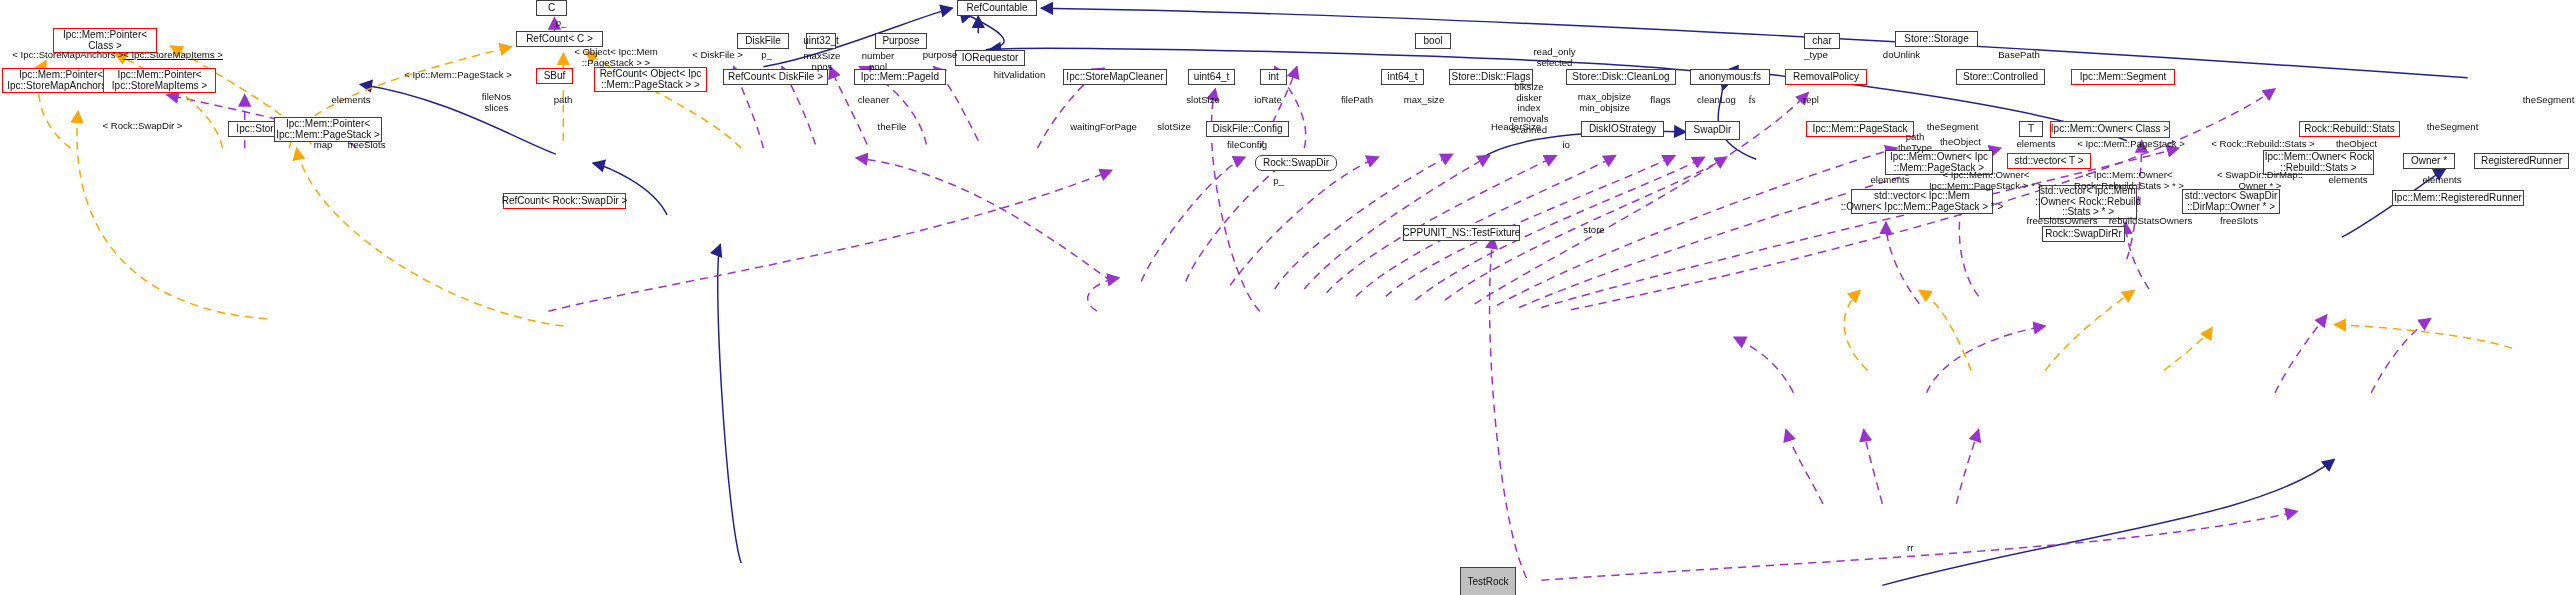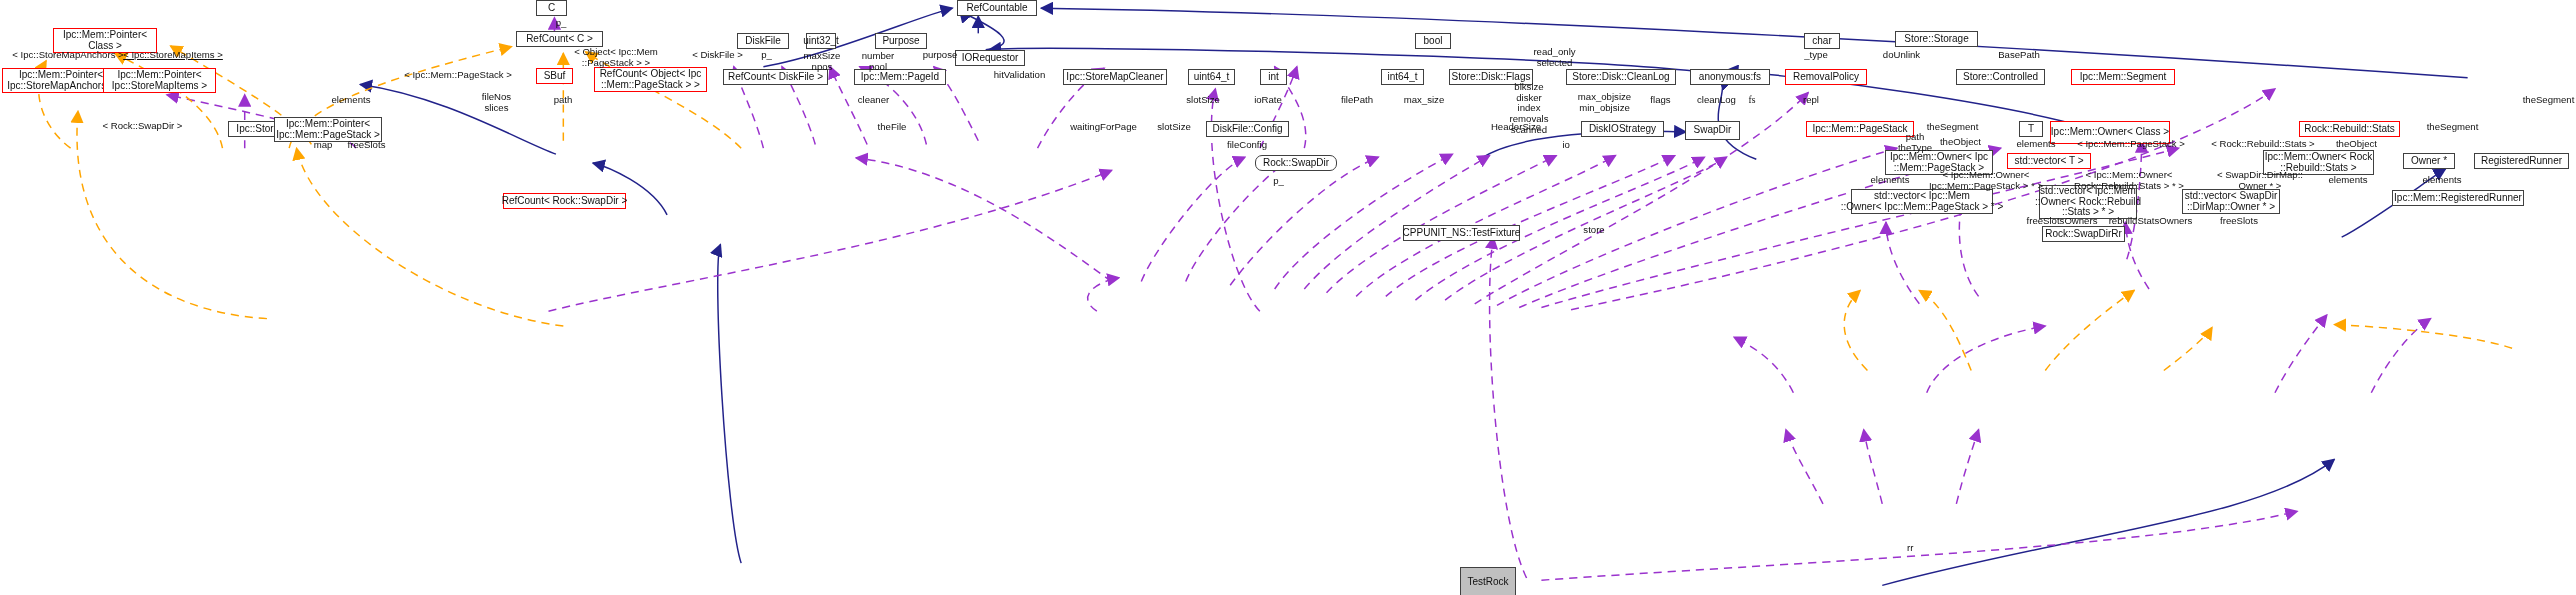--- a/index.html
+++ b/index.html
@@ -174,21 +174,21 @@
   <div class="node red" style="left:2071px;top:69px;width:104px;height:16.3px;">Ipc::Mem::Segment</div>
 
   <div class="node" style="left:228px;top:121px;width:79px;height:16.3px;">Ipc::StoreMap</div>
   <div class="node" style="left:274px;top:117px;width:108px;height:25px;">Ipc::Mem::Pointer&lt;
 Ipc::Mem::PageStack &gt;</div>
   <div class="node" style="left:1206px;top:121px;width:83px;height:16.3px;">DiskFile::Config</div>
   <div class="node" style="left:1581px;top:121px;width:83px;height:16.3px;">DiskIOStrategy</div>
   <div class="node" style="left:1685px;top:121px;width:55px;height:19px;">SwapDir</div>
   <div class="node red" style="left:1806px;top:121px;width:108px;height:16.3px;">Ipc::Mem::PageStack</div>
   <div class="node" style="left:2019px;top:121px;width:24px;height:16.3px;">T</div>
-  <div class="node red" style="left:2050px;top:121px;width:120px;height:23px;">Ipc::Mem::Owner&lt; Class &gt;</div>
+  <div class="node red" style="left:2050px;top:121px;width:120px;height:17px;">Ipc::Mem::Owner&lt; Class &gt;</div>
   <div class="node red" style="left:2299px;top:121px;width:101px;height:16.3px;">Rock::Rebuild::Stats</div>
 
   <div class="node" style="left:1885px;top:150px;width:108px;height:25px;">Ipc::Mem::Owner&lt; Ipc
 ::Mem::PageStack &gt;</div>
   <div class="node red" style="left:2007px;top:153px;width:84px;height:16.3px;">std::vector&lt; T &gt;</div>
   <div class="node" style="left:2263px;top:150px;width:111px;height:25px;">Ipc::Mem::Owner&lt; Rock
 ::Rebuild::Stats &gt;</div>
   <div class="node" style="left:2403px;top:153px;width:52px;height:16.3px;">Owner *</div>
   <div class="node" style="left:2474px;top:153px;width:95px;height:16.3px;">RegisteredRunner</div>
   <div class="node" style="left:1255px;top:155px;width:82px;height:16.3px;border-radius:7px;">Rock::SwapDir</div>

